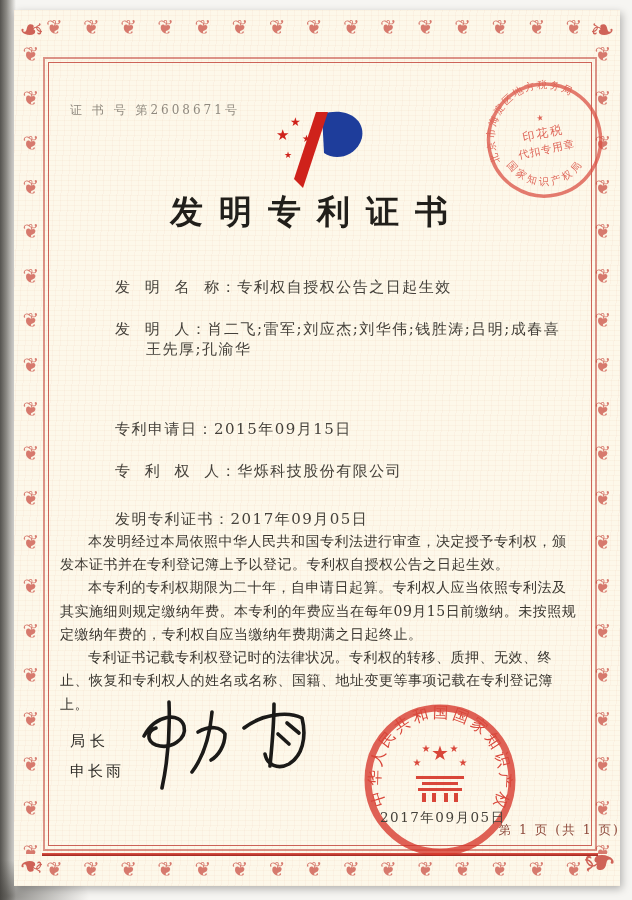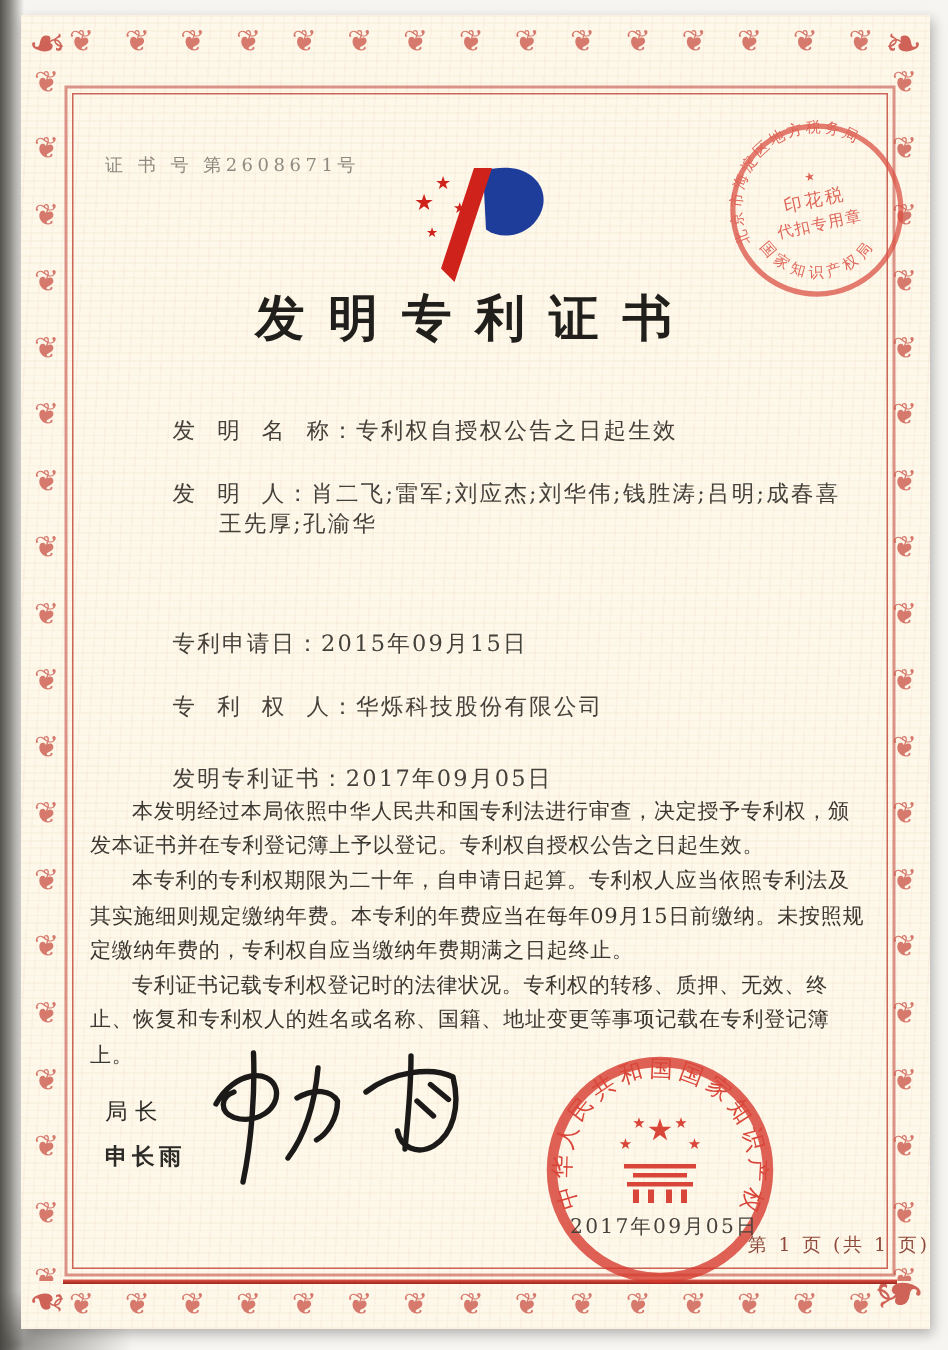--- a/index.html
+++ b/index.html
@@ -51,21 +51,21 @@
     letter-spacing:1.5px;z-index:3;}
   .f-label{word-spacing:7px;margin-left:47px;}
   .fr1{top:268px}.fr2{top:310px}.fr3{top:366px}.fr4{top:410px}.fr5{top:452px}.fr6{top:500px}
   .inv-line2{padding-left:78px;margin-top:1px;}
   
   .body-text{position:absolute;left:46px;top:520px;width:518px;z-index:3;}
   .body-text p{margin:0;text-indent:2em;font-size:14px;line-height:1.66;
     color:#3b3731;letter-spacing:.5px;}
   
   .director-title{position:absolute;left:56px;top:722px;font-size:15px;letter-spacing:5px;color:#2d2b27;z-index:3;}
-  .director-name{position:absolute;left:56px;top:752px;font-size:15px;letter-spacing:3px;color:#2d2b27;z-index:3;font-weight:bold;}
+  .director-name{position:absolute;left:56px;top:752px;font-size:15px;letter-spacing:3px;color:#2d2b27;z-index:3;}
   .signature{position:absolute;left:112px;top:686px;z-index:4;}
   .page-indicator{position:absolute;left:0;right:0;top:812px;text-align:right;
     font-size:12.5px;color:#8e4a3c;letter-spacing:2px;z-index:3;}
   
   .seal-main{position:absolute;left:346px;top:690px;z-index:4;opacity:.92;}
   .seal-date{position:absolute;left:366px;top:799px;font-size:13.5px;color:#45413a;
     letter-spacing:1.5px;z-index:6;}
   .seal-tax{position:absolute;left:469px;top:68px;z-index:4;opacity:.88;transform:rotate(-12deg);}
 </style>
 </head>

